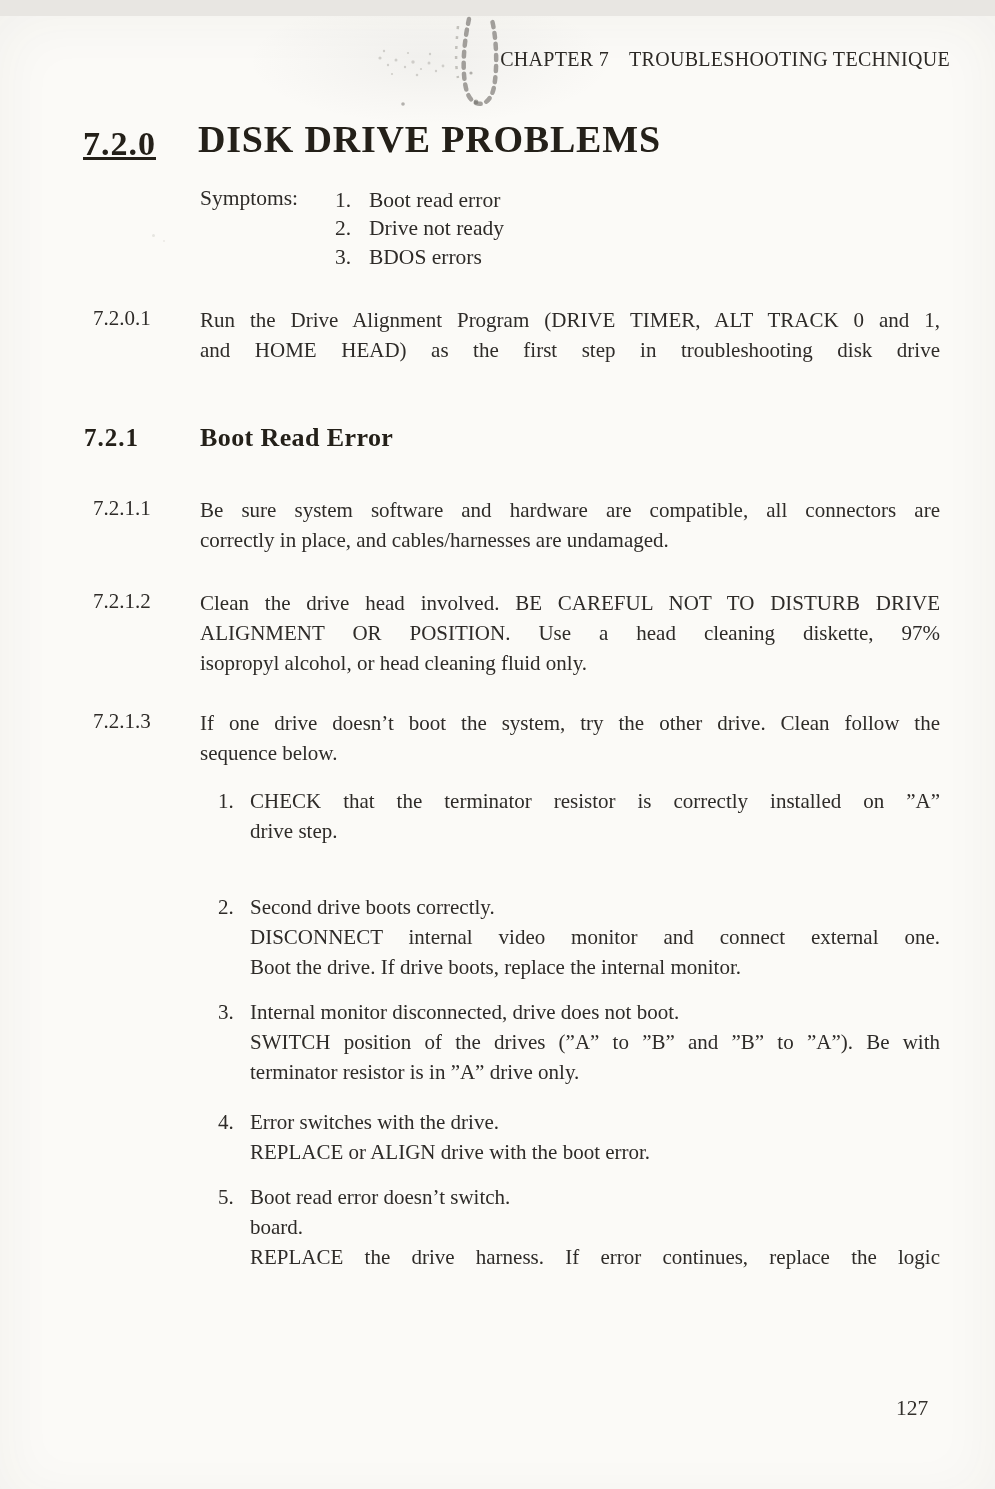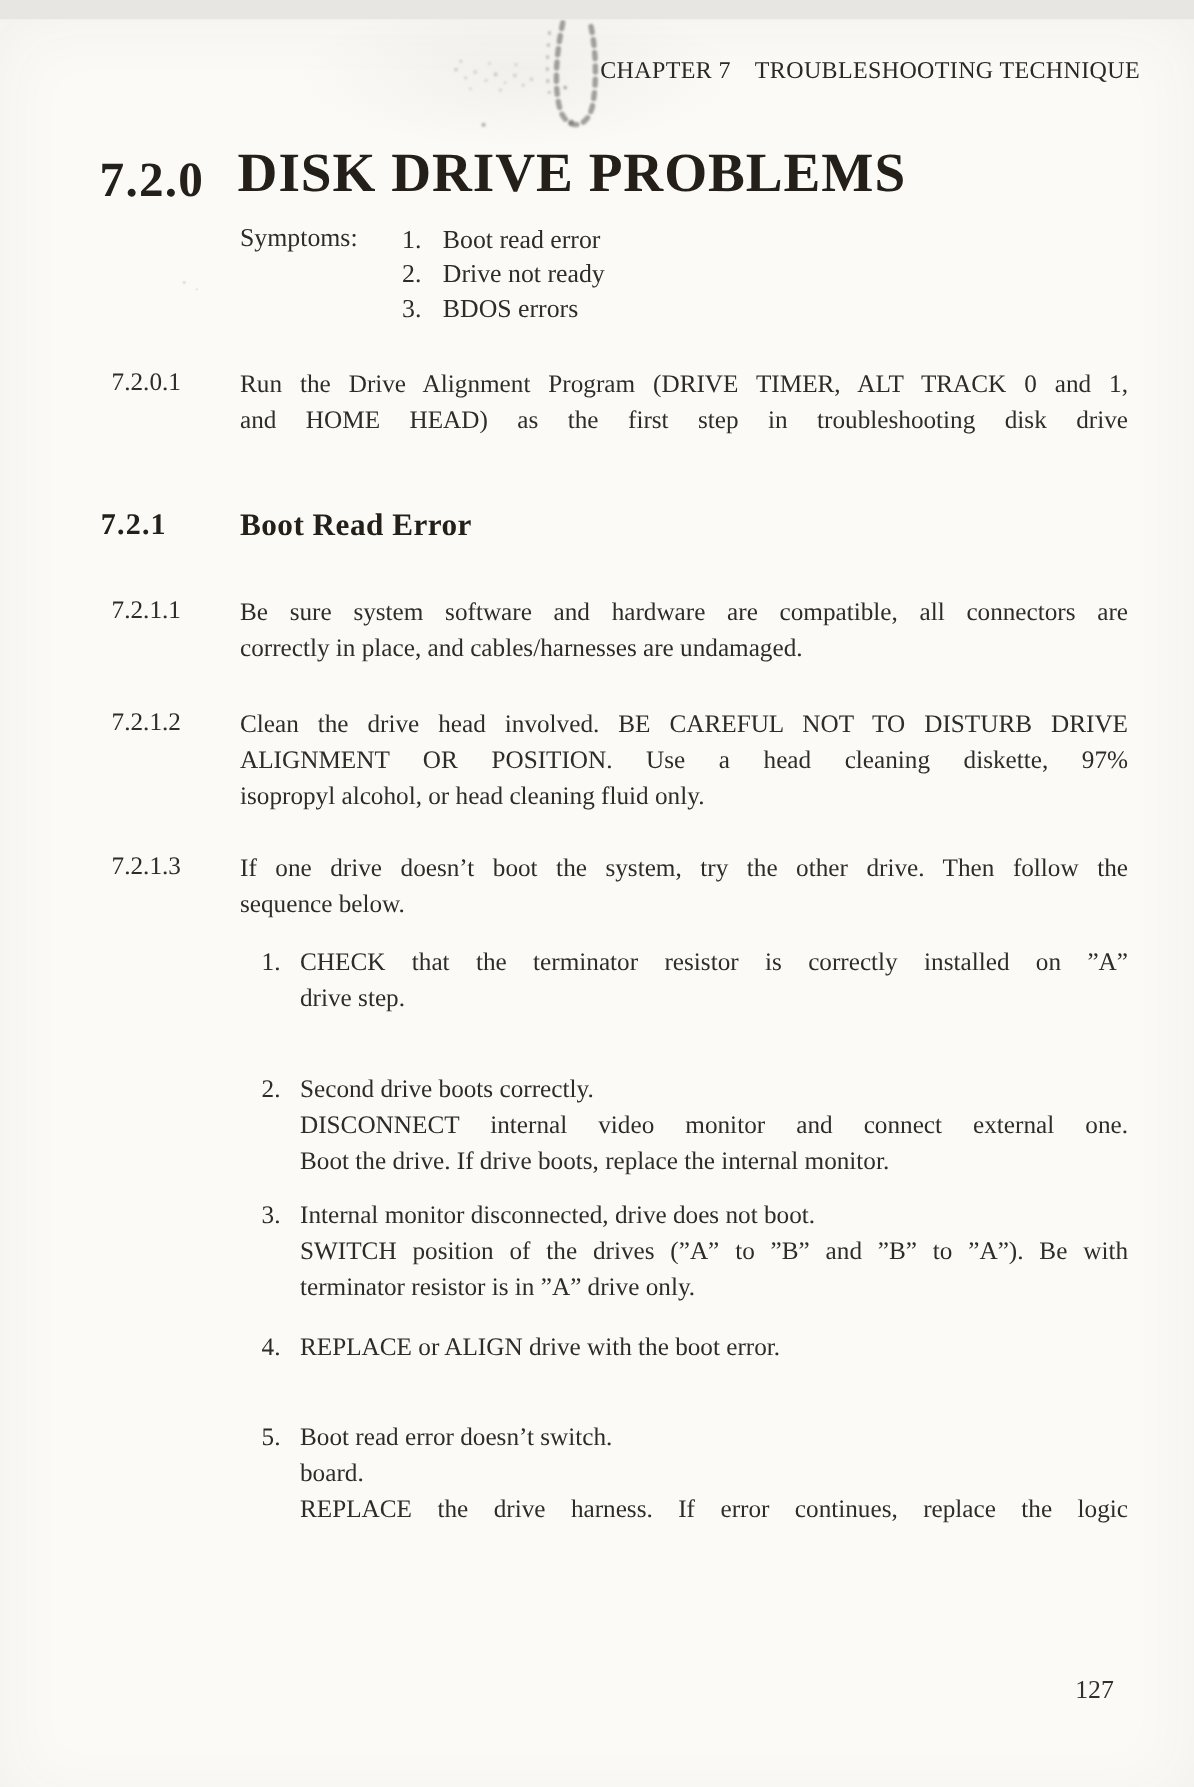--- a/index.html
+++ b/index.html
@@ -24,22 +24,22 @@
     font-size: 20px;
     letter-spacing: 0.3px;
     color: #2c2925;
   }
 
   
   .smudge { position: absolute; left: 372px; top: 0; pointer-events: none; z-index: 5; }
   .speck { position: absolute; border-radius: 50%; background: #8b8880; }
 
   
-  .h1-num  { position: absolute; left: 83px;  top: 109px; font-size: 41px; font-weight: bold; letter-spacing: 1px; color: #242019; }
-  .h1-text { position: absolute; left: 198px; top: 101px; font-size: 46px; font-weight: bold; letter-spacing: 0.8px; color: #242019; }
+  .h1-num  { position: absolute; left: 83px;  top: 109px; font-size: 34px; font-weight: bold; letter-spacing: 1px; color: #242019; text-decoration: underline; }
+  .h1-text { position: absolute; left: 198px; top: 101px; font-size: 38px; font-weight: bold; letter-spacing: 0.8px; color: #242019; }
 
   
   .symptoms-label { position: absolute; left: 200px; top: 170px; font-size: 21.5px; }
   .symptoms-list  { position: absolute; left: 335px; top: 170px; font-size: 21.5px; line-height: 28.3px; }
   .symptom { display: flex; }
   .symptom .snum { width: 22px; margin-right: 12px; }
 
   
   .sec-num { position: absolute; left: 93px; font-size: 21px; color: #2e2b28; }
   .para { position: absolute; left: 200px; width: 740px; font-size: 21px; line-height: 30px; }
@@ -136,21 +136,21 @@
 
   <div class="sec-num" style="top:573px;">7.2.1.2</div>
   <div class="para" style="top:572px;">
       <div class="tline just">Clean the drive head involved. BE CAREFUL NOT TO DISTURB DRIVE</div>
       <div class="tline just">ALIGNMENT OR POSITION. Use a head cleaning diskette, 97%</div>
       <div class="tline">isopropyl alcohol, or head cleaning fluid only.</div>
     </div>
 
   <div class="sec-num" style="top:693px;">7.2.1.3</div>
   <div class="para" style="top:692px;">
-      <div class="tline just">If one drive doesn’t boot the system, try the other drive. Then follow the</div>
+      <div class="tline just">If one drive doesn’t boot the system, try the other drive. Clean follow the</div>
       <div class="tline">sequence below.</div>
     </div>
 
   <div class="step" style="top:770px;">
     <span class="step-num">1.</span>
     <div class="step-body">
       <div>
           <div class="tline just">CHECK that the terminator resistor is correctly installed on ”A”</div>
           <div class="tline">drive step.</div>
         </div>
@@ -175,20 +175,21 @@
       <div>
           <div class="tline just">SWITCH position of the drives (”A” to ”B” and ”B” to ”A”). Be with</div>
           <div class="tline">terminator resistor is in ”A” drive only.</div>
         </div>
     </div>
   </div>
 
   <div class="step" style="top:1091px;">
     <span class="step-num">4.</span>
     <div class="step-body">
+      <div class="tline">Error switches with the drive.</div>
       <div>
           <div class="tline">REPLACE or ALIGN drive with the boot error.</div>
         </div>
     </div>
   </div>
 
   <div class="step" style="top:1166px;">
     <span class="step-num">5.</span>
     <div class="step-body">
       <div class="tline">Boot read error doesn’t switch.</div>

